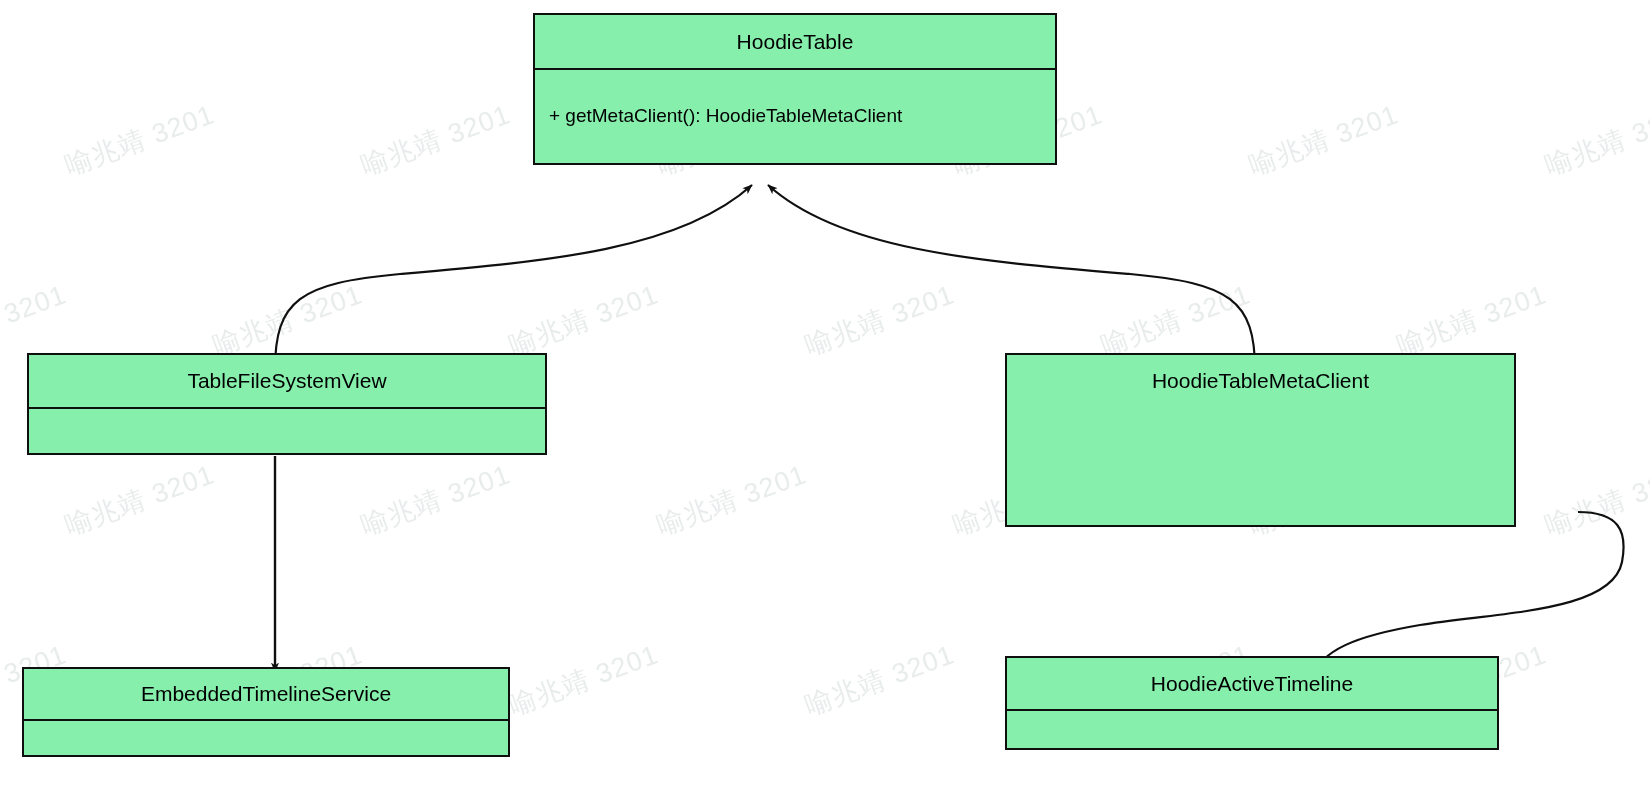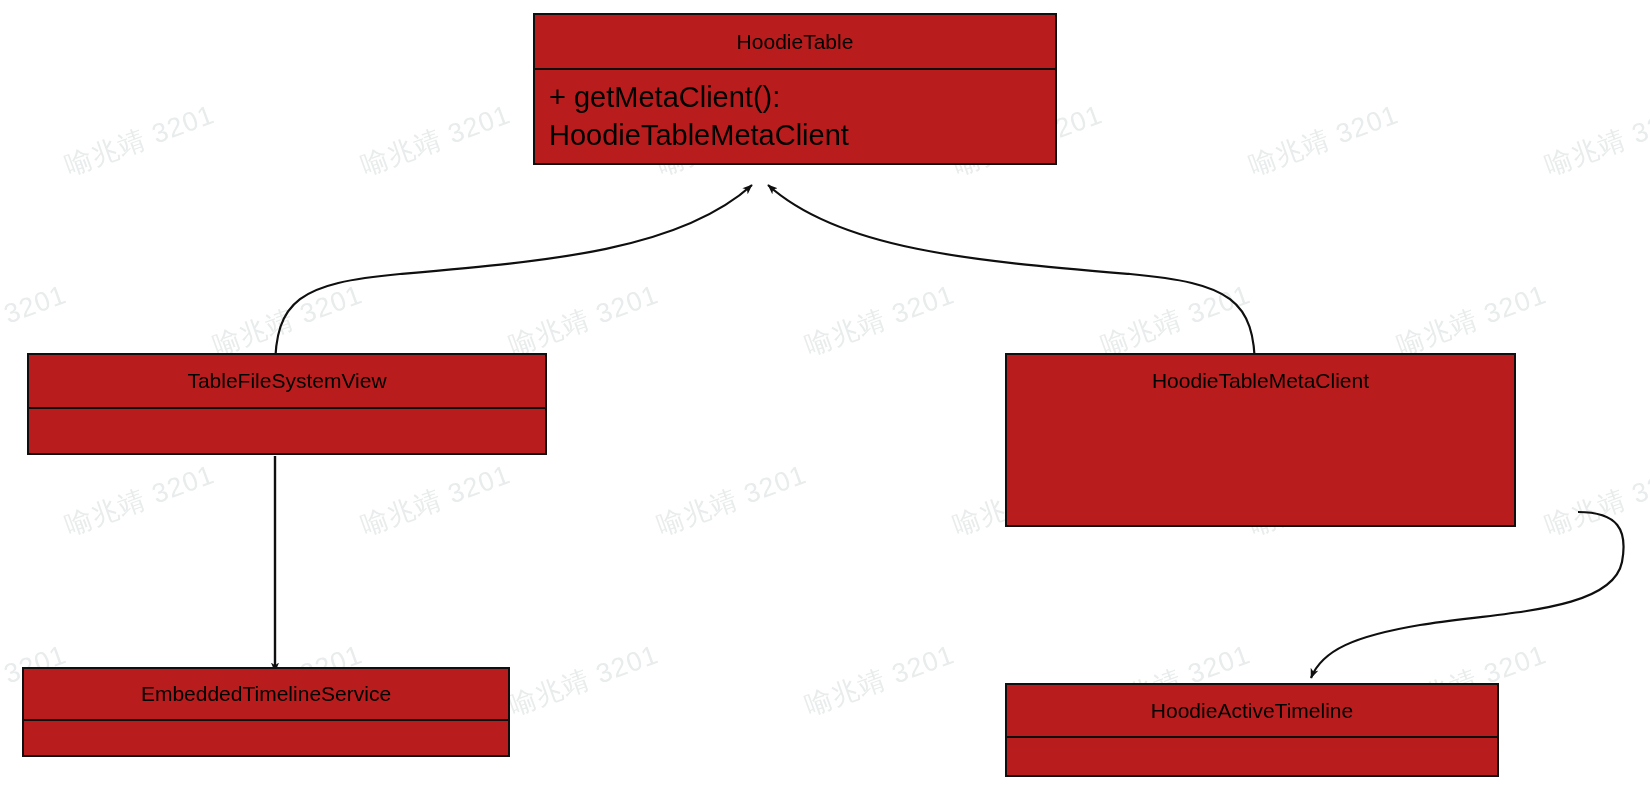--- a/index.html
+++ b/index.html
@@ -39,21 +39,21 @@
   #edges-layer {
     position: absolute;
     left: 0; top: 0;
     z-index: 1;
   }
   
   .uml-class {
     position: absolute;
     z-index: 2;
     box-sizing: border-box;
-    background: #b91c1c;
+    background: #86efac;
     border: 2px solid #0f0f0f;
     display: flex;
     flex-direction: column;
   }
   .uml-title {
     box-sizing: border-box;
     text-align: center;
     font-size: 21px;
     color: #000000;
     display: flex;
@@ -61,21 +61,21 @@
     justify-content: center;
   }
   .uml-compartment {
     box-sizing: border-box;
     border-top: 2px solid #0f0f0f;
     display: flex;
     flex-direction: column;
     justify-content: center;
   }
   .uml-member {
-    font-size: 29px;
+    font-size: 19px;
     color: #000000;
     padding: 0 14px;
     line-height: 1.28;
     text-align: left;
     white-space: pre-line;
   }
   .empty-compartment {
     box-sizing: border-box;
     border-top: 2px solid #0f0f0f;
   }
@@ -155,18 +155,18 @@
 
   <div class="uml-class" style="left:1005px; top:353px; width:511px; height:174px;">
     <div class="uml-title" style="height:52px;">HoodieTableMetaClient</div>
   </div>
 
   <div class="uml-class" style="left:22px; top:667px; width:488px; height:90px;">
     <div class="uml-title" style="height:50px;border-radius:17px;">EmbeddedTimelineService</div>
     <div class="empty-compartment" style="flex:1;"></div>
   </div>
 
-  <div class="uml-class" style="left:1005px; top:656px; width:494px; height:94px;margin-top:27px;">
+  <div class="uml-class" style="left:1005px; top:656px; width:494px; height:94px;">
     <div class="uml-title" style="height:51px;">HoodieActiveTimeline</div>
     <div class="empty-compartment" style="flex:1;"></div>
   </div>
 
 </div>
 
 </body></html>

